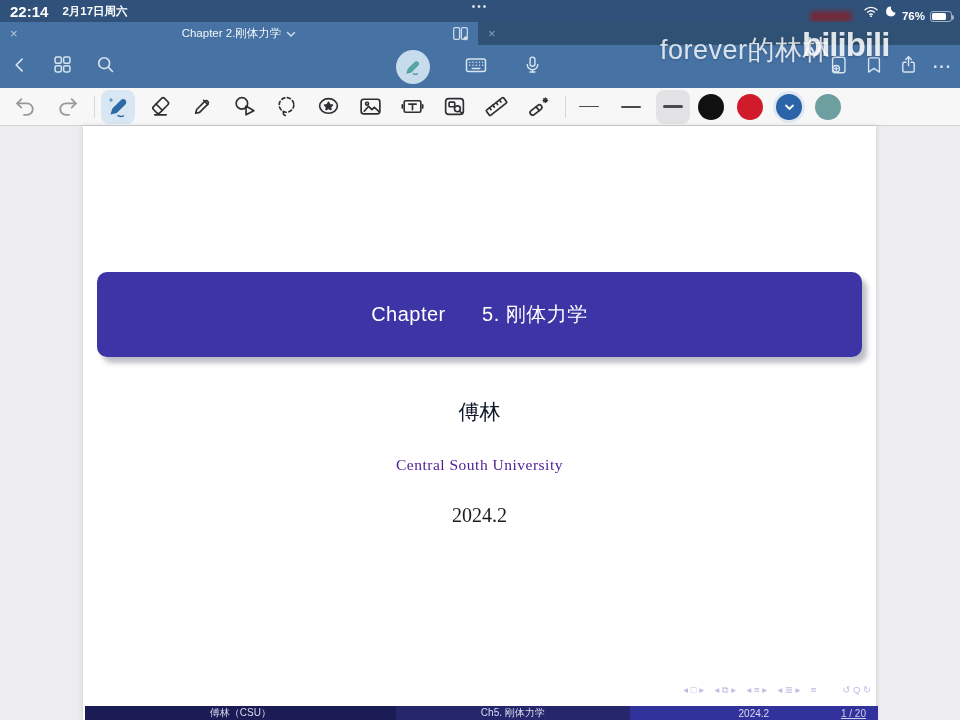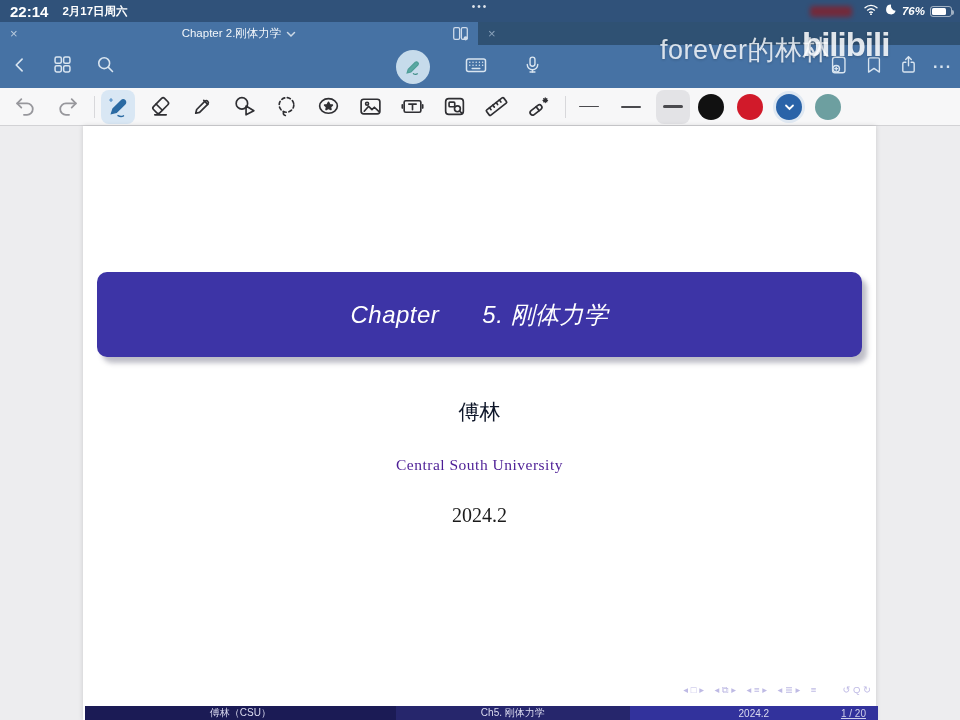--- a/index.html
+++ b/index.html
@@ -6,21 +6,21 @@
   html,body { width:960px; height:720px; overflow:hidden; }
   body { font-family:"Liberation Sans", sans-serif; position:relative; background:#ededef; }
 
   
   .status-bar { position:absolute; left:0; top:0; width:960px; height:22px;
     background:#30527a; display:flex; align-items:center; padding:0 10px; color:#fff; }
   .sb-time { font-size:15px; font-weight:bold; }
   .sb-date { font-size:11.5px; font-weight:bold; margin-left:14px; }
   .sb-dots { position:absolute; left:50%; transform:translateX(-50%); top:1px;
     color:rgba(255,255,255,.85); font-size:10px; letter-spacing:2px; }
-  .sb-right { position:absolute; right:8px; top:0; height:22px; display:flex; align-items:center; gap:5px;font-style:italic; }
+  .sb-right { position:absolute; right:8px; top:0; height:22px; display:flex; align-items:flex-end; gap:5px; }
   .rec-blob { width:42px; height:11px; background:#7e2330; border-radius:3px;
     filter:blur(2.5px); opacity:.85; margin-right:6px; }
   .sb-batt-text { font-size:11.5px; font-weight:bold; }
   .batt { position:relative; width:22px; height:11px; border:1px solid rgba(255,255,255,.55);
     border-radius:3px; }
   .batt-fill { position:absolute; left:1px; top:1px; bottom:1px; width:72%; background:#fff; border-radius:1.5px; }
   .batt-tip { position:absolute; right:-3px; top:3px; width:2px; height:5px;
     background:rgba(255,255,255,.55); border-radius:0 2px 2px 0; }
 
   
@@ -62,21 +62,21 @@
   .swatch.blue { background:#2a63a8; box-shadow:0 0 0 3px #dfe8f2; }
   .swatch.teal { background:#6d9fa0; }
 
   
   .content { position:absolute; left:0; top:126px; width:960px; height:594px; background:#ededef; }
   .page { position:absolute; left:83px; top:0; width:793px; height:594px; background:#ffffff;
     box-shadow:0 0 5px rgba(0,0,0,.15); }
   .banner { position:absolute; left:14px; top:146px; width:765px; height:85px;
     background:#3d34a6; border-radius:10px; box-shadow:5px 6px 5px rgba(110,110,130,.45);
     display:flex; align-items:center; justify-content:center; }
-  .banner-title { color:#ffffff; font-size:24px; white-space:pre; letter-spacing:.5px;font-style:italic; }
+  .banner-title { color:#ffffff; font-size:20px; white-space:pre; letter-spacing:.5px; }
   .slide-author { position:absolute; left:0; top:272px; width:100%; text-align:center;
     font-family:"Liberation Serif", serif; font-size:21px; color:#0f172a; }
   .slide-inst { position:absolute; left:0; top:330px; width:100%; text-align:center;
     font-family:"Liberation Serif", serif; font-size:15.5px; color:#4c1d95; letter-spacing:.5px; }
   .slide-date { position:absolute; left:0; top:378px; width:100%; text-align:center;
     font-family:"Liberation Serif", serif; font-size:20px; color:#1b1b1b; }
   .nav-symbols { position:absolute; right:5px; top:558px; color:#b8b3e2; font-size:9.5px;
     white-space:pre; display:flex; gap:26px; opacity:.9; }
 
   

